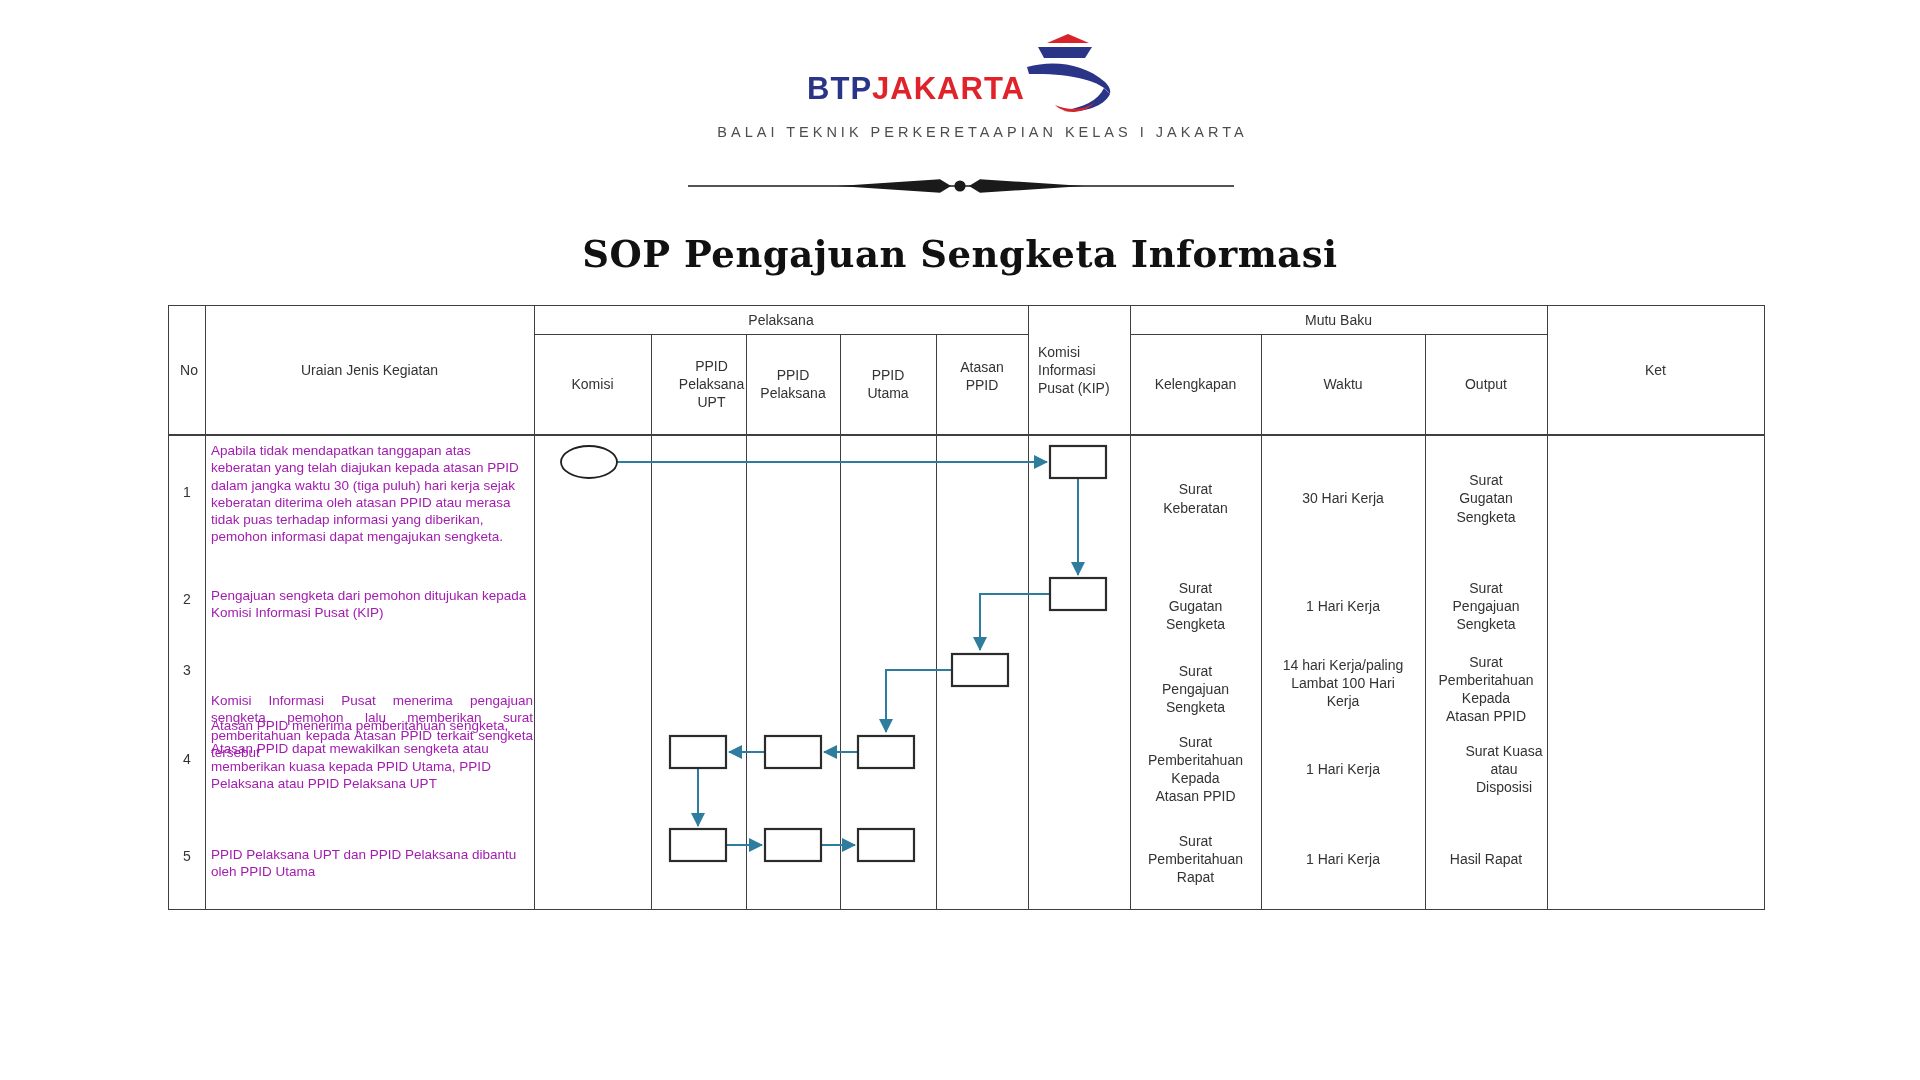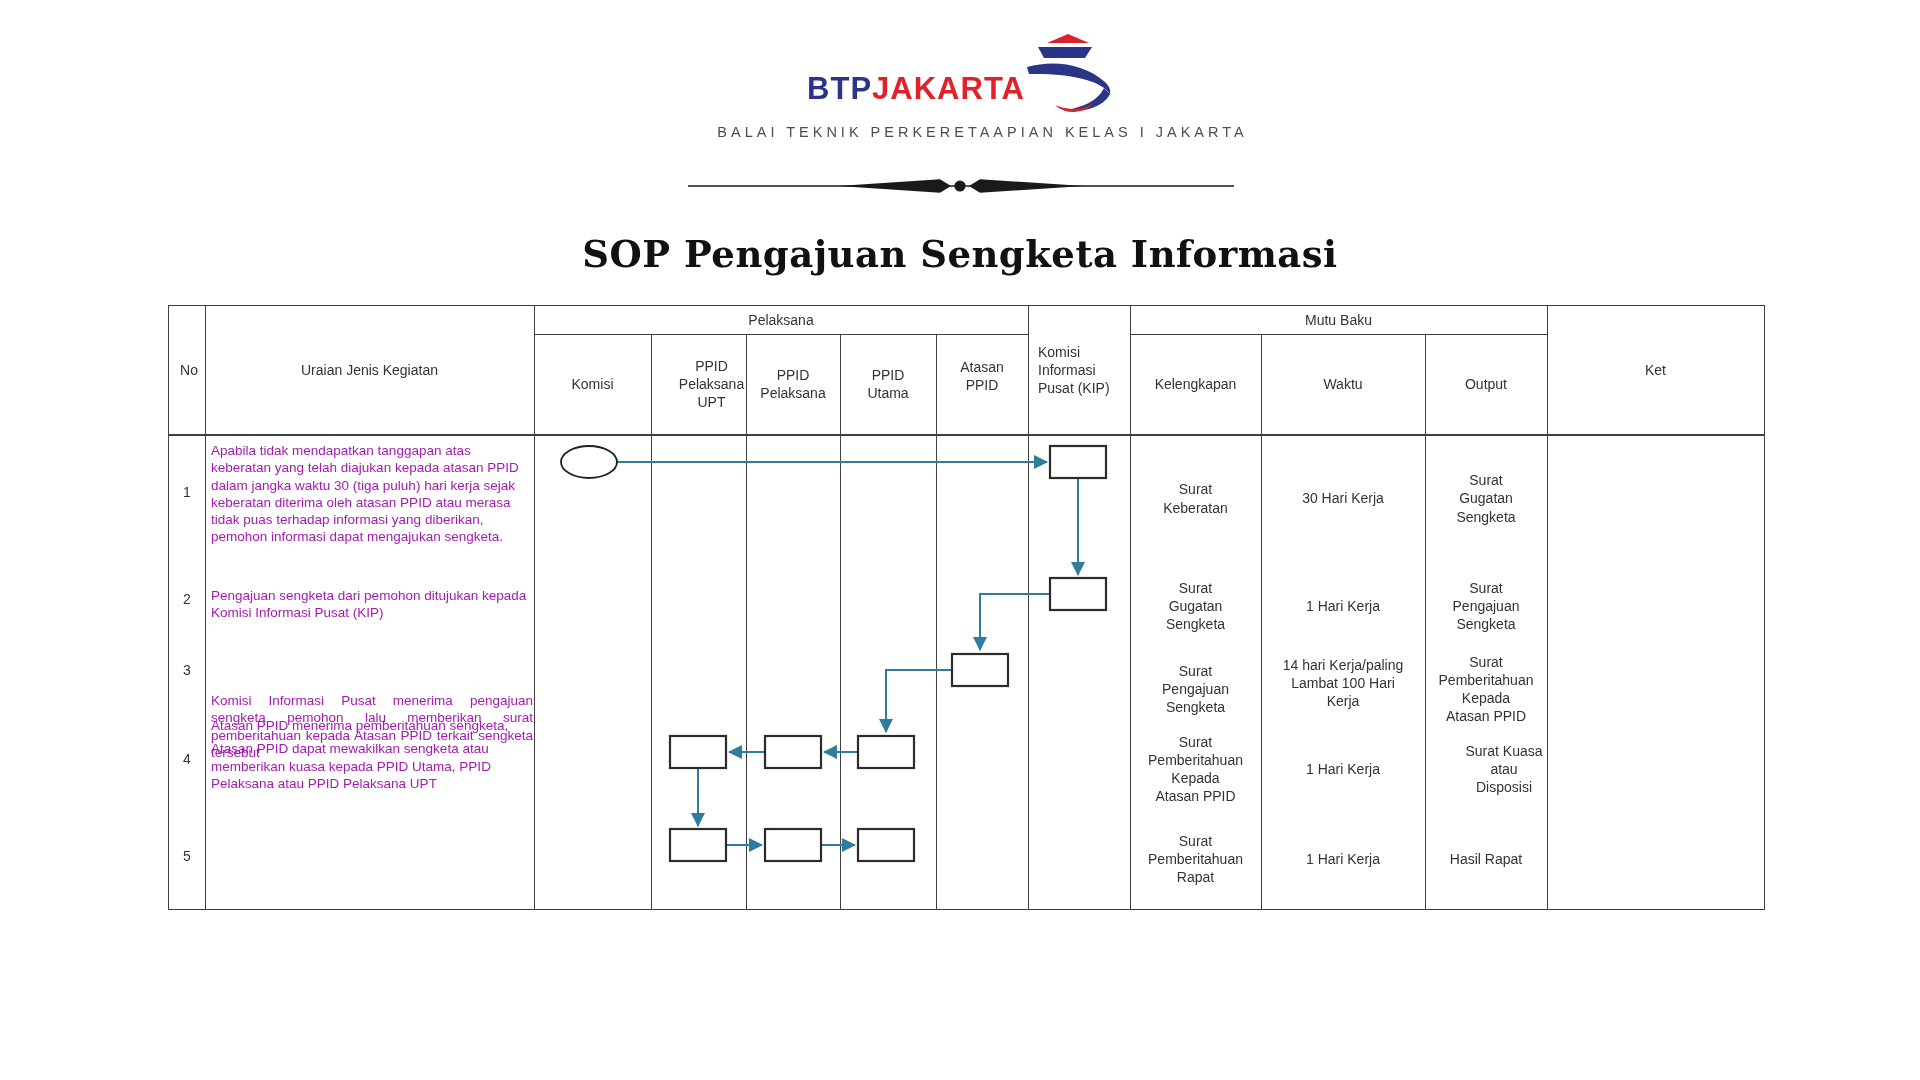--- a/index.html
+++ b/index.html
@@ -105,20 +105,21 @@
     <div class="num" style="top:445px;">4</div>
     <div class="num" style="top:542px;">5</div>
 
     <div class="uraian" style="top:136px;">Apabila tidak mendapatkan tanggapan atas keberatan yang telah diajukan kepada atasan PPID dalam jangka waktu 30 (tiga puluh) hari kerja sejak keberatan diterima oleh atasan PPID atau merasa tidak puas terhadap informasi yang diberikan, pemohon informasi dapat mengajukan sengketa.</div>
     <div class="uraian" style="top:281px;">Pengajuan sengketa dari pemohon ditujukan kepada Komisi Informasi Pusat (KIP)</div>
     <div class="uraian just" style="top:346px;margin-top:40px;">Komisi Informasi Pusat menerima pengajuan sengketa pemohon lalu memberikan surat pemberitahuan kepada Atasan PPID terkait sengketa tersebut</div>
     <div class="uraian" style="top:411px;">
       <p>Atasan PPID menerima pemberitahuan sengketa,</p>
       <p>Atasan PPID dapat mewakilkan sengketa atau memberikan kuasa kepada PPID Utama, PPID Pelaksana atau PPID Pelaksana UPT</p>
     </div>
+    <div class="uraian" style="top:540px;">PPID Pelaksana UPT dan PPID Pelaksana dibantu oleh PPID Utama</div>
 
     <div class="cell" style="left:961px;top:130px;width:131px;height:125px;">Surat Keberatan</div>
     <div class="cell" style="left:961px;top:265px;width:131px;height:70px;">Surat Gugatan Sengketa</div>
     <div class="cell" style="left:961px;top:340px;width:131px;height:86px;">Surat Pengajuan Sengketa</div>
     <div class="cell" style="left:961px;top:420px;width:131px;height:86px;">Surat Pemberitahuan Kepada Atasan PPID</div>
     <div class="cell" style="left:961px;top:510px;width:131px;height:86px;">Surat Pemberitahuan Rapat</div>
 
     <div class="cell" style="left:1092px;top:130px;width:164px;height:125px;">30 Hari Kerja</div>
     <div class="cell" style="left:1092px;top:265px;width:164px;height:70px;">1 Hari Kerja</div>
     <div class="cell" style="left:1092px;top:334px;width:164px;height:86px;">14 hari Kerja/paling Lambat 100 Hari Kerja</div>

